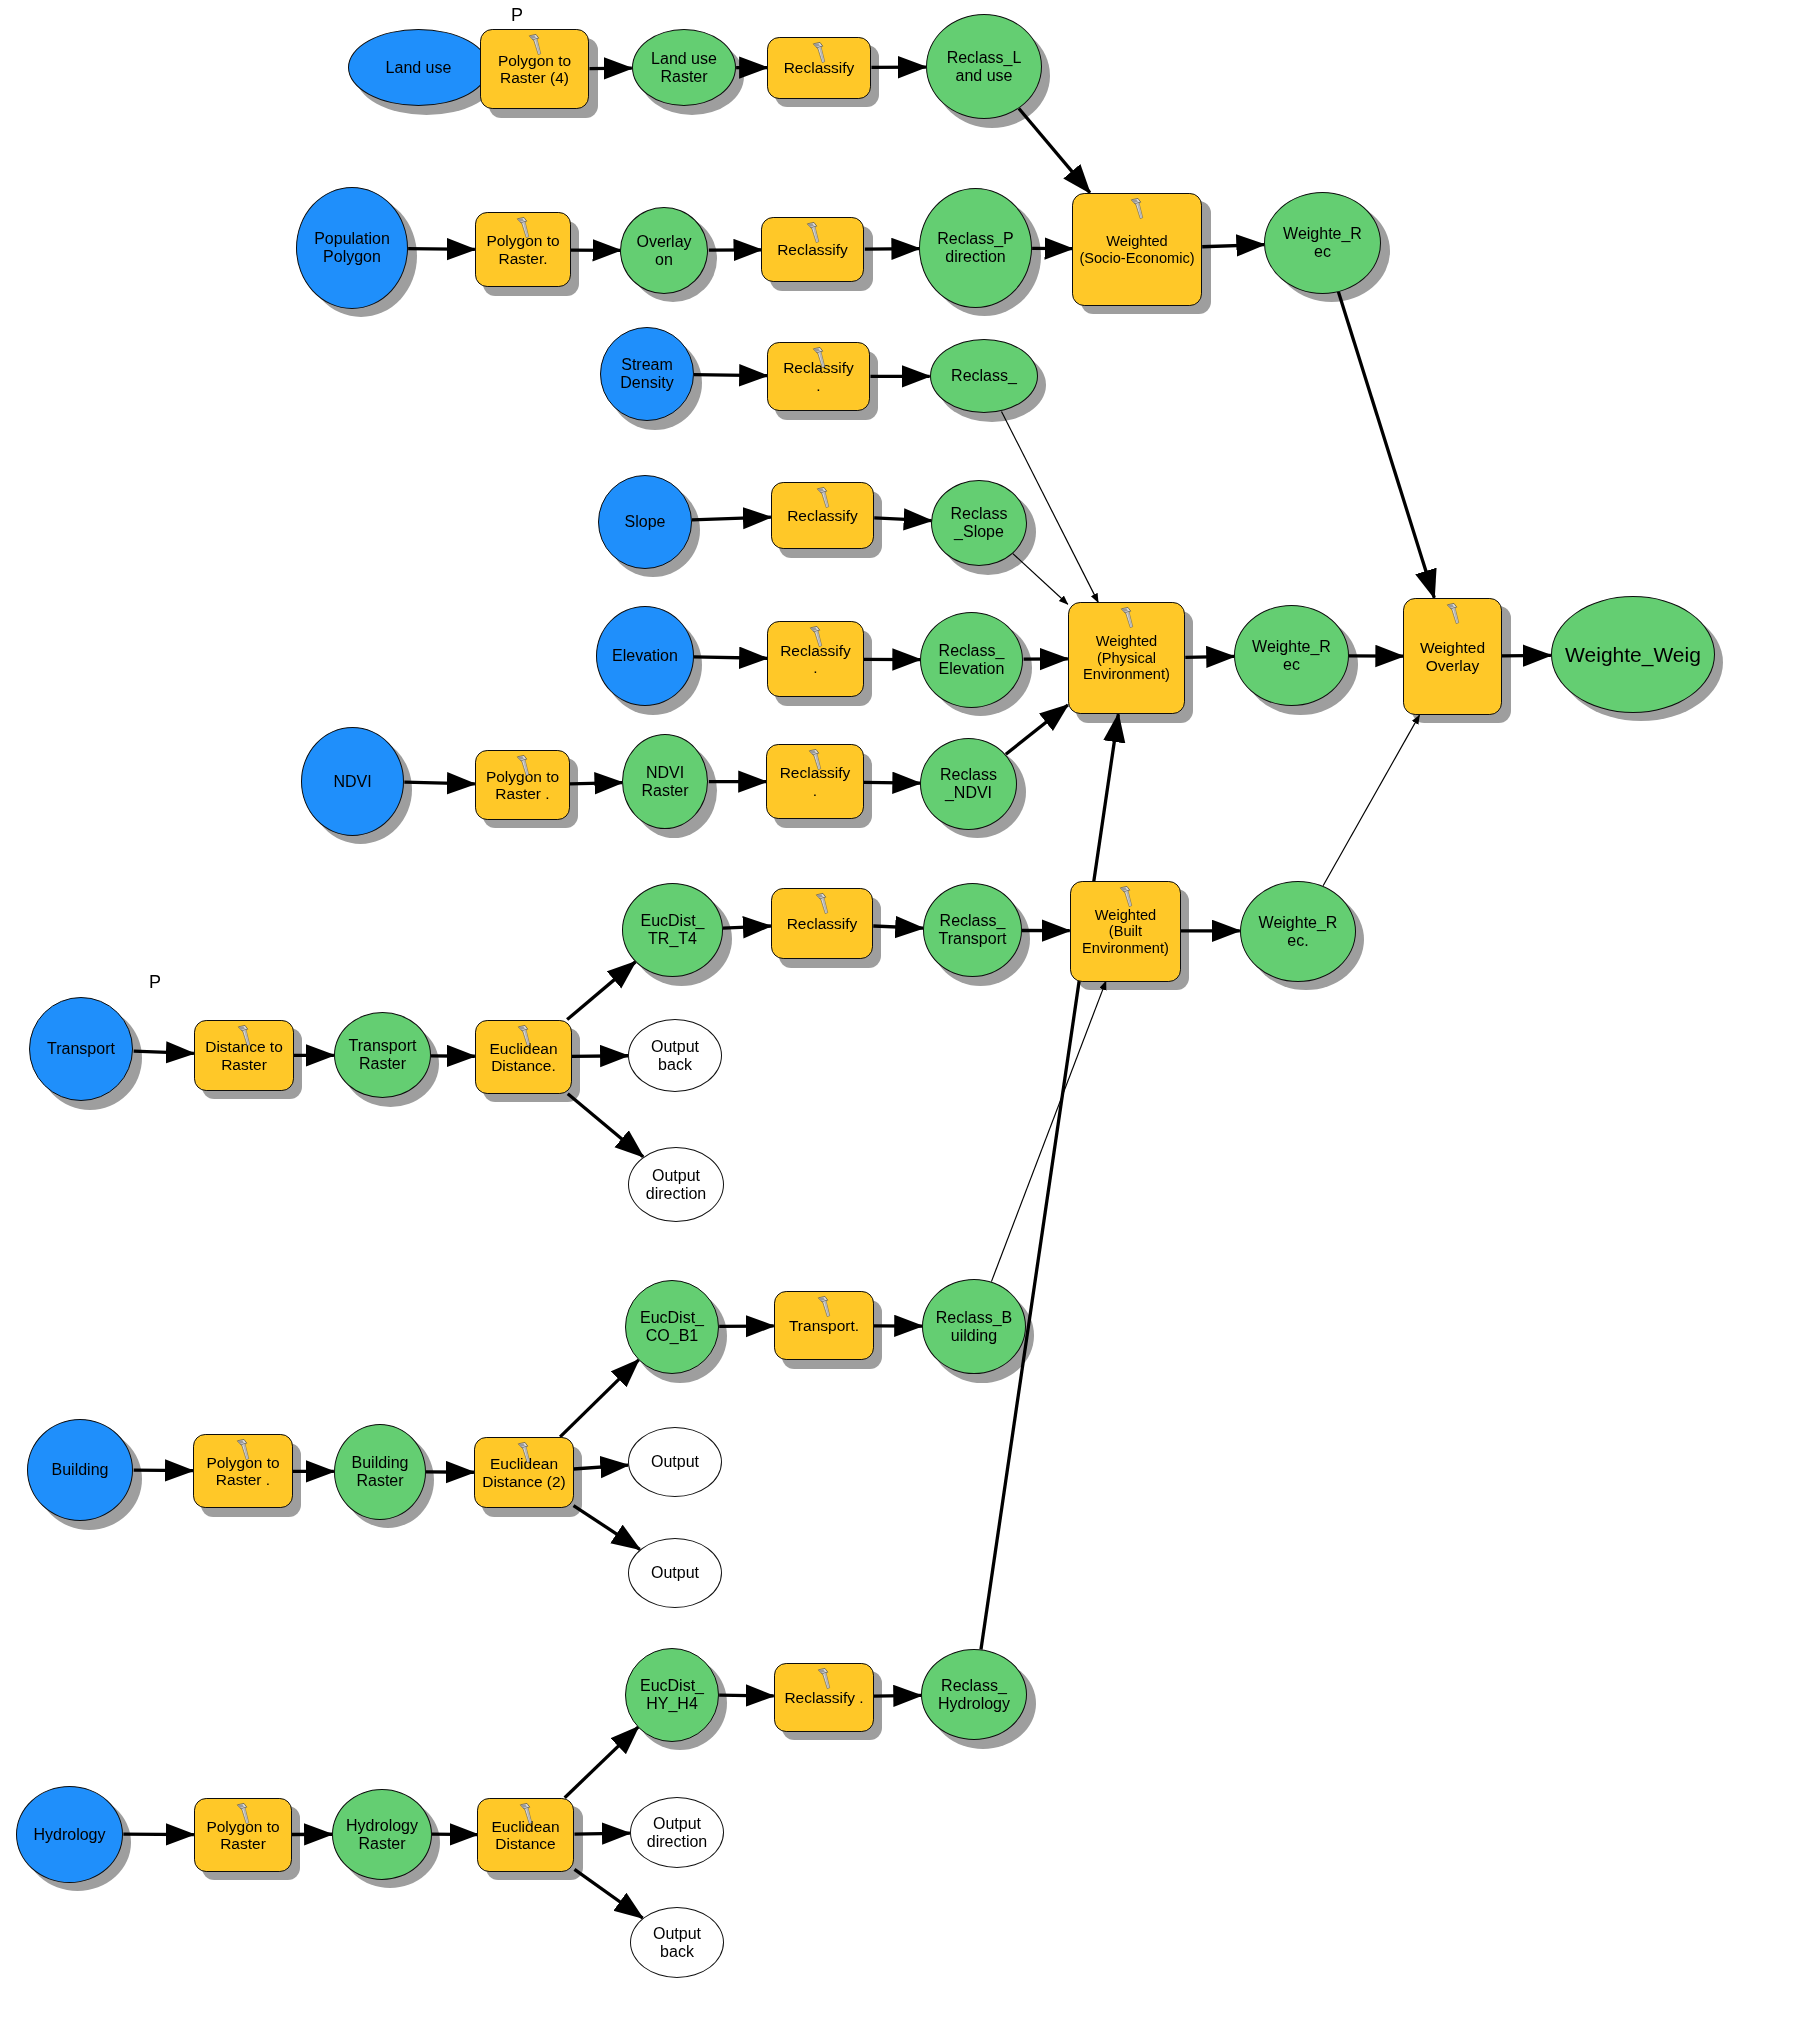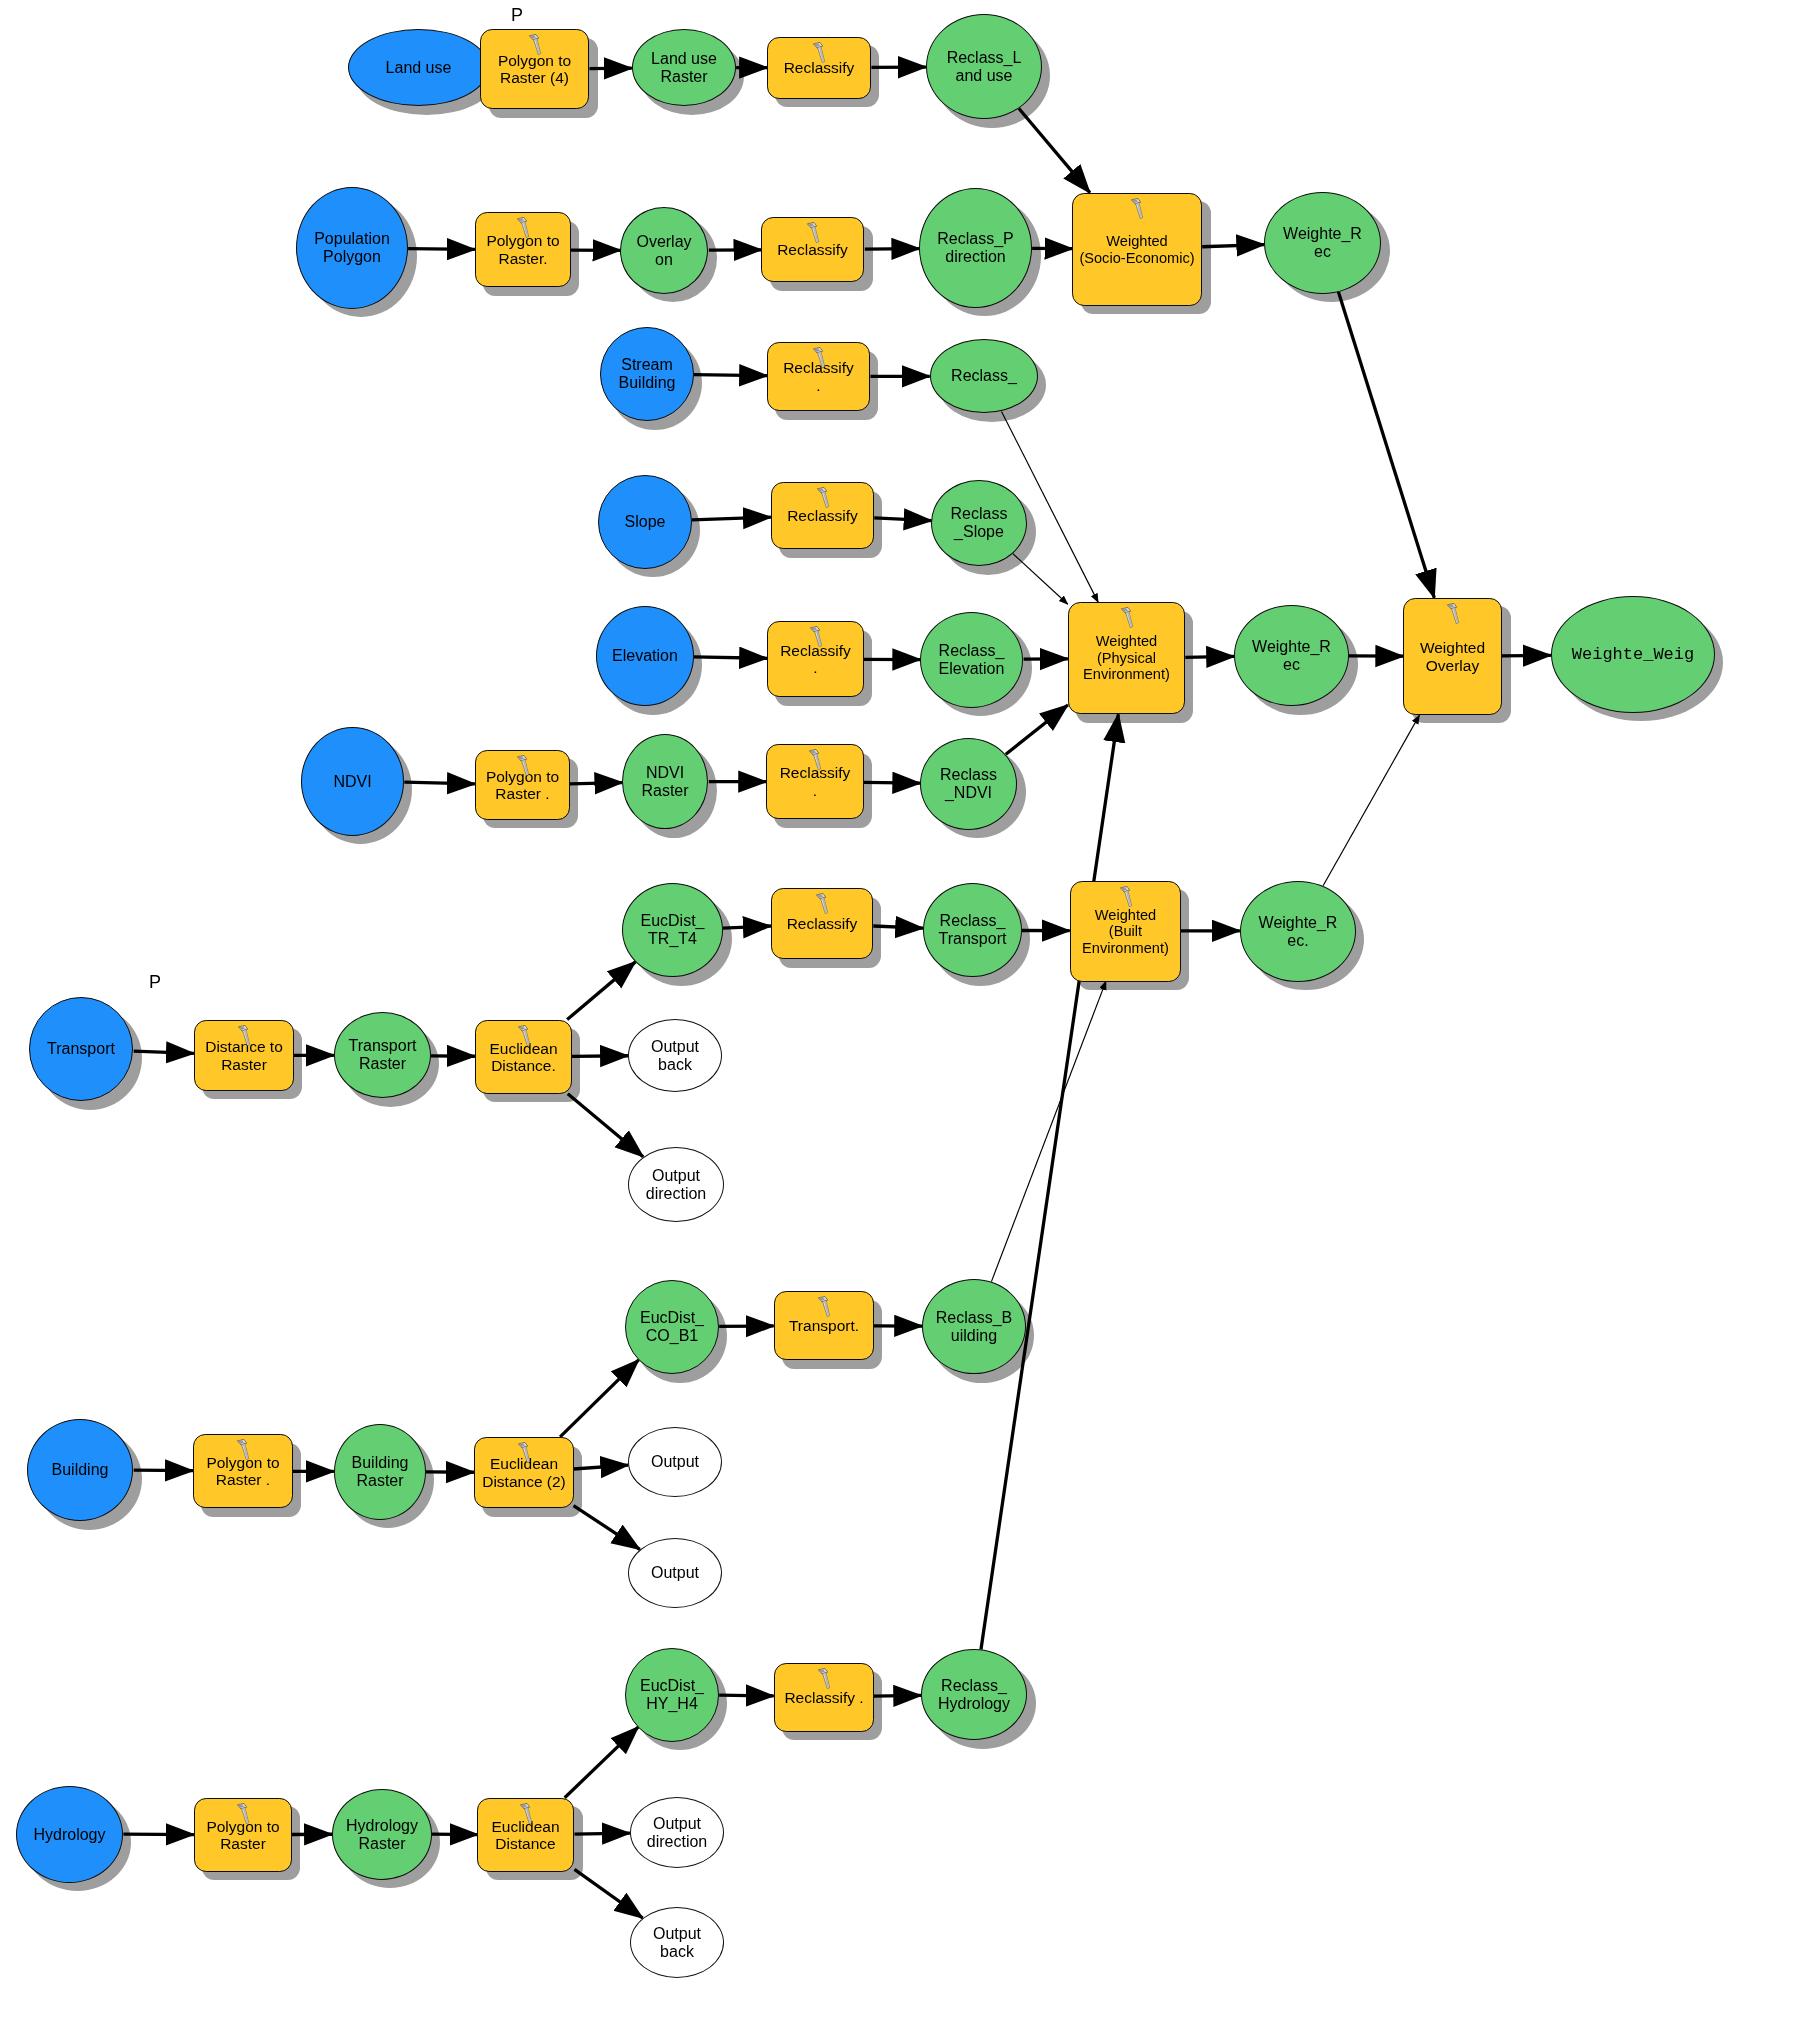--- a/index.html
+++ b/index.html
@@ -188,21 +188,21 @@
   </svg>
       </div>
       <div class="shadow ell" style="left: 1273px; top: 200px; width: 117px; height: 102px;"></div>
       <div class="node n-data" style="left: 1264px; top: 192px; width: 117px; height: 102px; font-size: 16px;">
         <span class="lbl">Weighte_R
 ec</span>
       </div>
       <div class="shadow ell" style="left: 608px; top: 336px; width: 94px; height: 94px;"></div>
       <div class="node n-input" style="left: 600px; top: 327px; width: 94px; height: 94px; font-size: 16px;">
         <span class="lbl">Stream
-Building</span>
+Density</span>
       </div>
       <div class="shadow box" style="left: 775px; top: 351px; width: 103px; height: 69px;"></div>
       <div class="node n-tool" style="left: 767px; top: 342px; width: 103px; height: 69px; font-size: 15.5px;">
         <span class="lbl">Reclassify
 .</span>
         <svg class="hammer" width="20.7" height="24.4" viewBox="0 0 44 52">
     <path d="M10 6 L24 3 L30 11 L18 15 Z" fill="#d9d9d9" stroke="#444" stroke-width="1.4"></path>
     <path d="M11 7 L20 5 L24 10 L15 13 Z" fill="#9a9a9a"></path>
     <path d="M19 14 L26 12 L34 44 L29 46 Z" fill="#e8e8e8" stroke="#555" stroke-width="1.3"></path>
     <path d="M22 14 L26 13 L33 44 L30 45 Z" fill="#b5b5b5"></path>
@@ -273,21 +273,21 @@
         <span class="lbl">Weighted
 Overlay</span>
         <svg class="hammer" width="20.7" height="24.4" viewBox="0 0 44 52">
     <path d="M10 6 L24 3 L30 11 L18 15 Z" fill="#d9d9d9" stroke="#444" stroke-width="1.4"></path>
     <path d="M11 7 L20 5 L24 10 L15 13 Z" fill="#9a9a9a"></path>
     <path d="M19 14 L26 12 L34 44 L29 46 Z" fill="#e8e8e8" stroke="#555" stroke-width="1.3"></path>
     <path d="M22 14 L26 13 L33 44 L30 45 Z" fill="#b5b5b5"></path>
   </svg>
       </div>
       <div class="shadow ell" style="left: 1559px; top: 604px; width: 164px; height: 117px;"></div>
-      <div class="node n-data" style="left: 1551px; top: 596px; width: 164px; height: 117px; font-size: 17px; font-family: Liberation Mono, monospace;">
+      <div class="node n-data" style="left: 1551px; top: 596px; width: 164px; height: 117px; font-size: 21px;">
         <span class="lbl">Weighte_Weig</span>
       </div>
       <div class="shadow ell" style="left: 309px; top: 735px; width: 103px; height: 109px;"></div>
       <div class="node n-input" style="left: 301px; top: 727px; width: 103px; height: 109px; font-size: 16px;">
         <span class="lbl">NDVI</span>
       </div>
       <div class="shadow box" style="left: 483px; top: 758px; width: 95px; height: 70px;"></div>
       <div class="node n-tool" style="left: 475px; top: 750px; width: 95px; height: 70px; font-size: 15.5px;">
         <span class="lbl">Polygon to
 Raster .</span>

